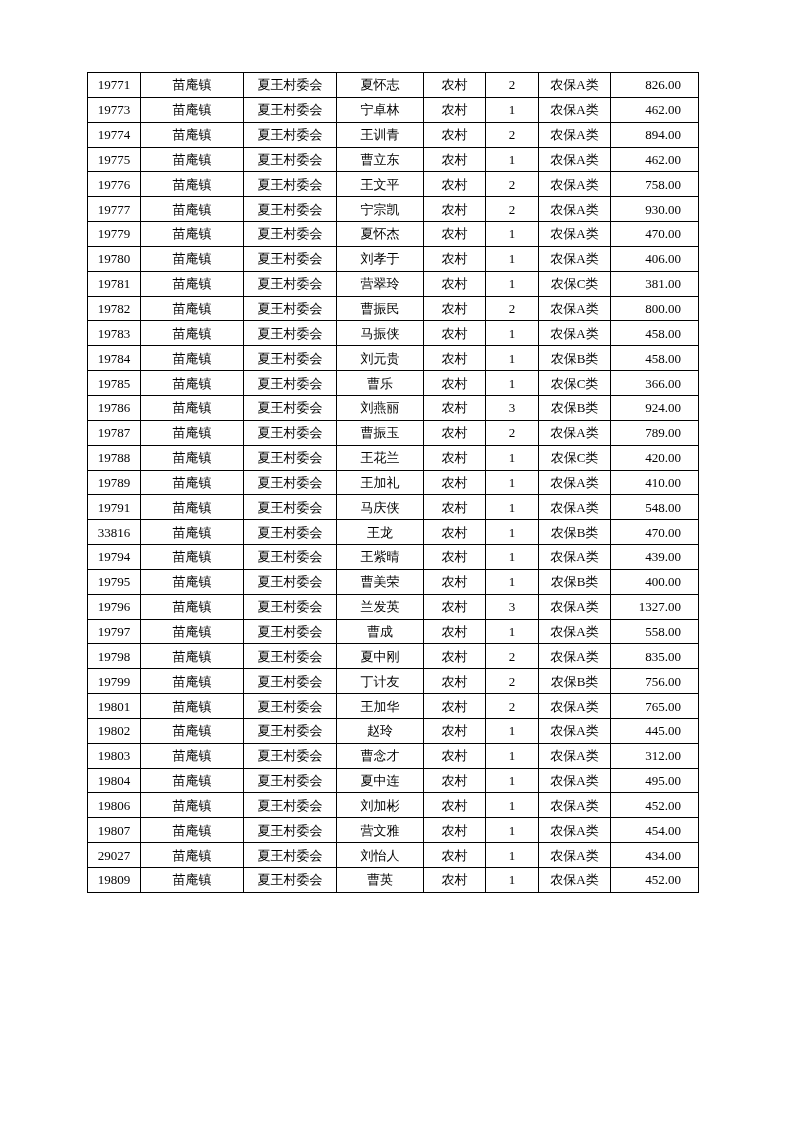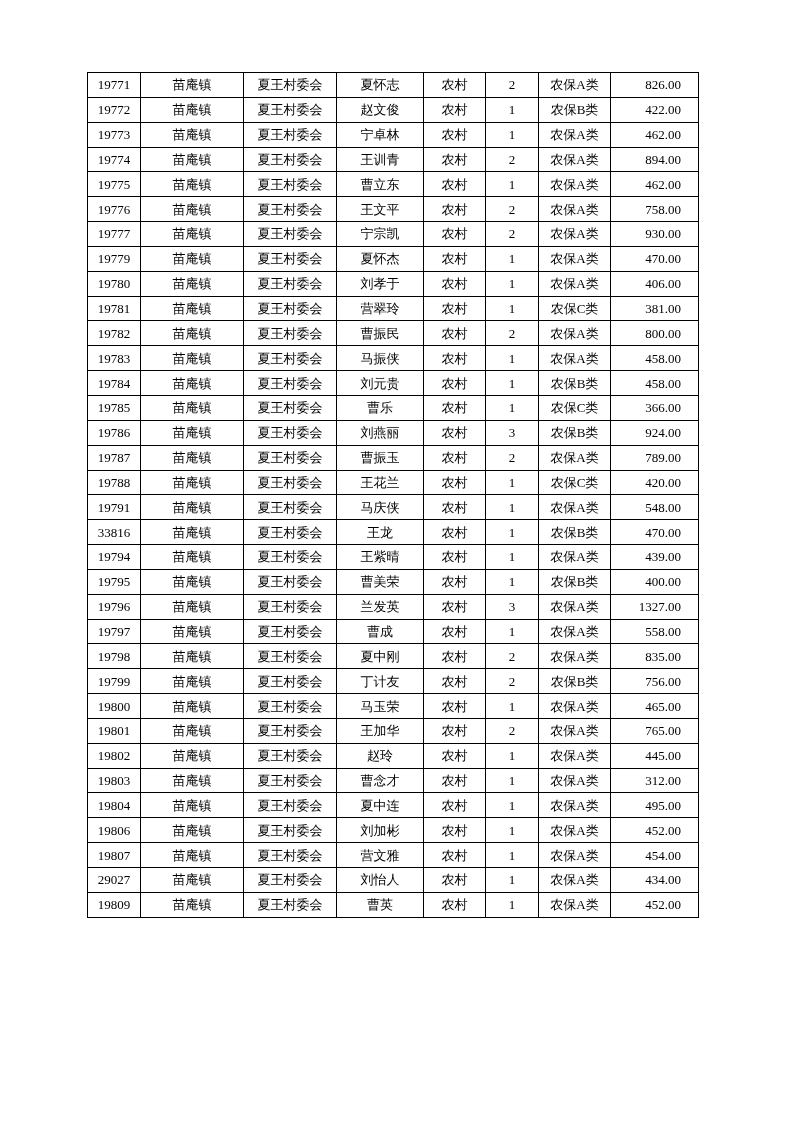--- a/index.html
+++ b/index.html
@@ -69,30 +69,20 @@
           <td class="col-0">19771</td>
           <td class="col-1">苗庵镇</td>
           <td class="col-2">夏王村委会</td>
           <td class="col-3">夏怀志</td>
           <td class="col-4">农村</td>
           <td class="col-5">2</td>
           <td class="col-6">农保A类</td>
           <td class="col-7">826.00</td>
         </tr>
         <tr>
-          <td class="col-0">19772</td>
-          <td class="col-1">苗庵镇</td>
-          <td class="col-2">夏王村委会</td>
-          <td class="col-3">赵文俊</td>
-          <td class="col-4">农村</td>
-          <td class="col-5">1</td>
-          <td class="col-6">农保B类</td>
-          <td class="col-7">422.00</td>
-        </tr>
-        <tr>
           <td class="col-0">19773</td>
           <td class="col-1">苗庵镇</td>
           <td class="col-2">夏王村委会</td>
           <td class="col-3">宁卓林</td>
           <td class="col-4">农村</td>
           <td class="col-5">1</td>
           <td class="col-6">农保A类</td>
           <td class="col-7">462.00</td>
         </tr>
         <tr>
@@ -229,20 +219,30 @@
           <td class="col-0">19788</td>
           <td class="col-1">苗庵镇</td>
           <td class="col-2">夏王村委会</td>
           <td class="col-3">王花兰</td>
           <td class="col-4">农村</td>
           <td class="col-5">1</td>
           <td class="col-6">农保C类</td>
           <td class="col-7">420.00</td>
         </tr>
         <tr>
+          <td class="col-0">19789</td>
+          <td class="col-1">苗庵镇</td>
+          <td class="col-2">夏王村委会</td>
+          <td class="col-3">王加礼</td>
+          <td class="col-4">农村</td>
+          <td class="col-5">1</td>
+          <td class="col-6">农保A类</td>
+          <td class="col-7">410.00</td>
+        </tr>
+        <tr>
           <td class="col-0">19791</td>
           <td class="col-1">苗庵镇</td>
           <td class="col-2">夏王村委会</td>
           <td class="col-3">马庆侠</td>
           <td class="col-4">农村</td>
           <td class="col-5">1</td>
           <td class="col-6">农保A类</td>
           <td class="col-7">548.00</td>
         </tr>
         <tr>
@@ -307,30 +307,20 @@
         </tr>
         <tr>
           <td class="col-0">19799</td>
           <td class="col-1">苗庵镇</td>
           <td class="col-2">夏王村委会</td>
           <td class="col-3">丁计友</td>
           <td class="col-4">农村</td>
           <td class="col-5">2</td>
           <td class="col-6">农保B类</td>
           <td class="col-7">756.00</td>
-        </tr>
-        <tr>
-          <td class="col-0">19800</td>
-          <td class="col-1">苗庵镇</td>
-          <td class="col-2">夏王村委会</td>
-          <td class="col-3">马玉荣</td>
-          <td class="col-4">农村</td>
-          <td class="col-5">1</td>
-          <td class="col-6">农保A类</td>
-          <td class="col-7">465.00</td>
         </tr>
         <tr>
           <td class="col-0">19801</td>
           <td class="col-1">苗庵镇</td>
           <td class="col-2">夏王村委会</td>
           <td class="col-3">王加华</td>
           <td class="col-4">农村</td>
           <td class="col-5">2</td>
           <td class="col-6">农保A类</td>
           <td class="col-7">765.00</td>

